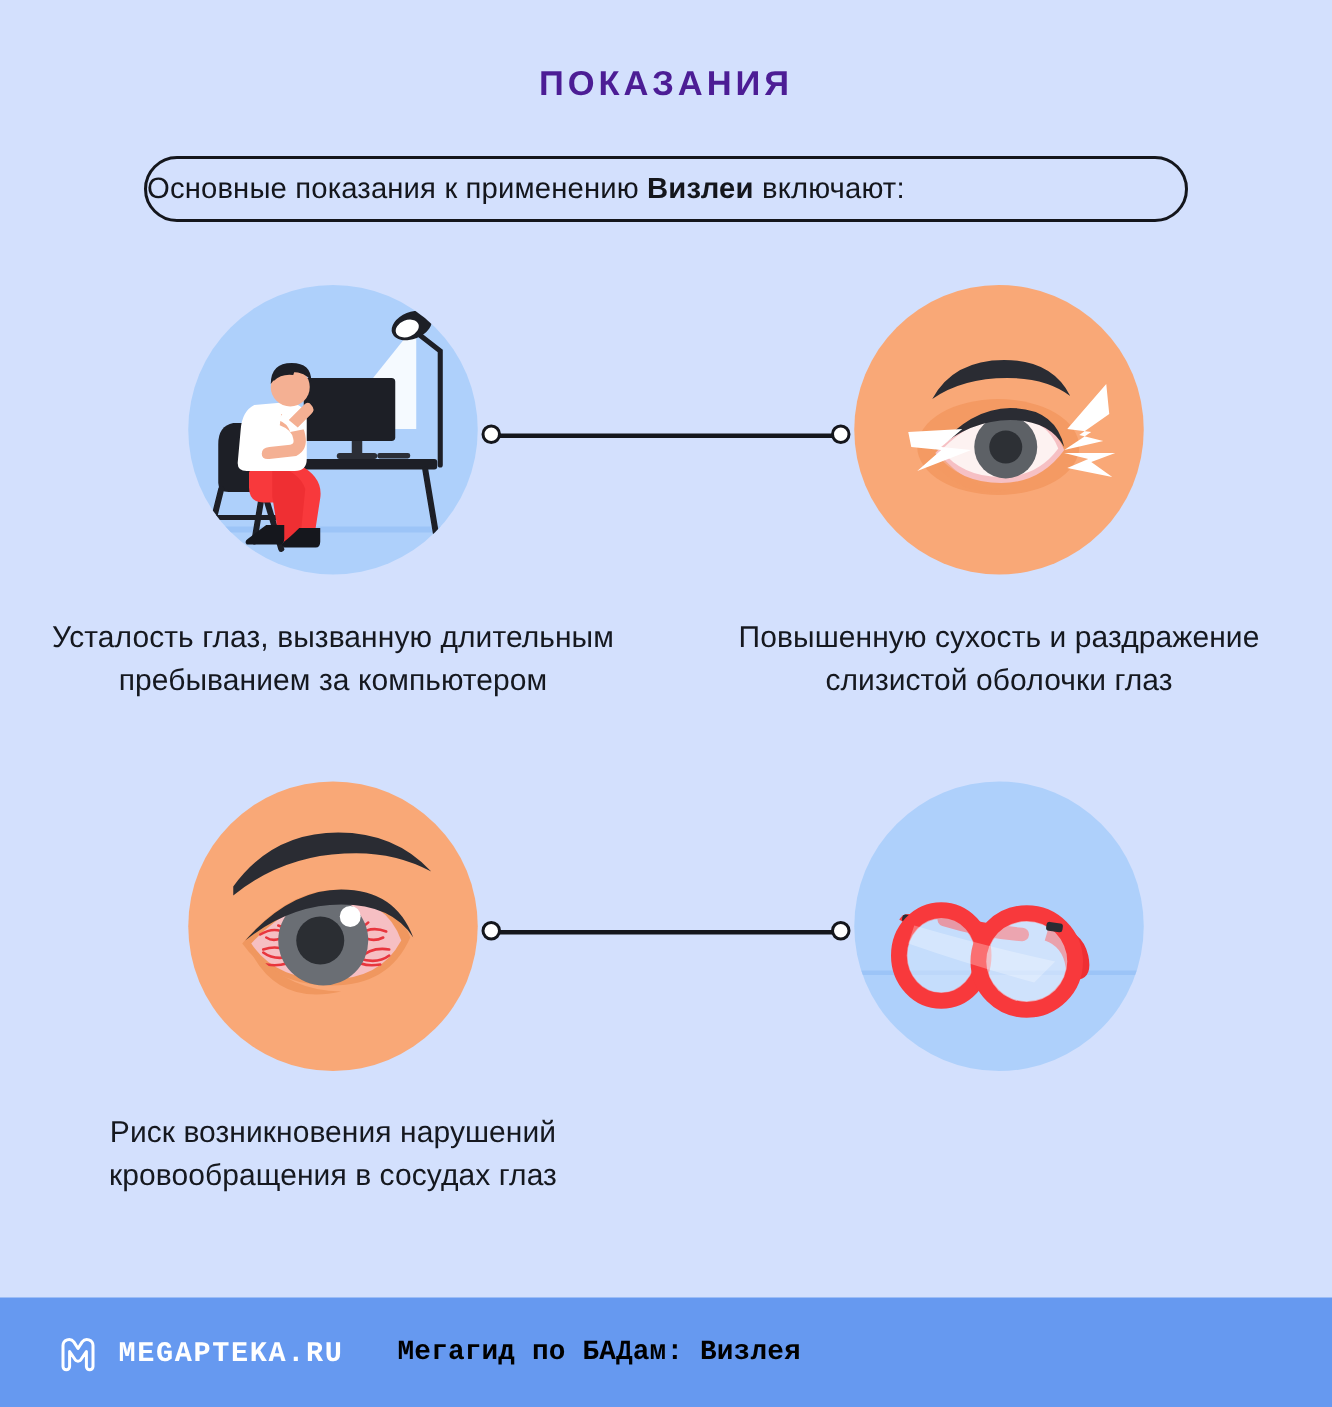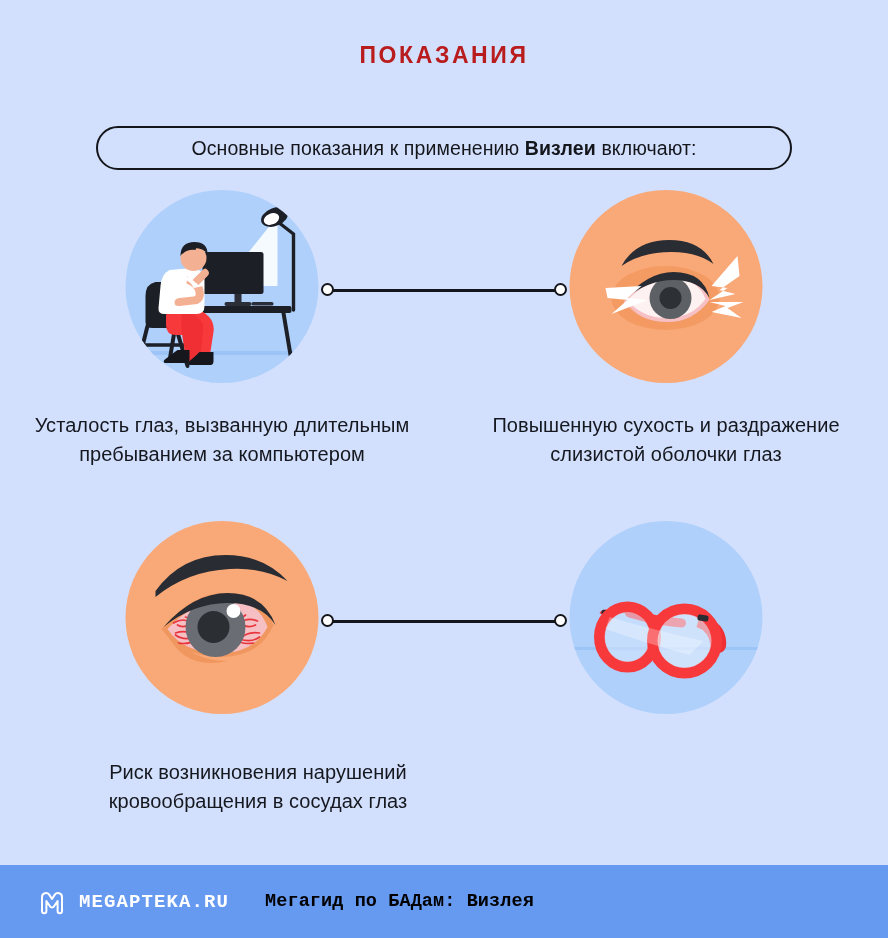--- a/index.html
+++ b/index.html
@@ -25,34 +25,33 @@
   
   .title {
     position: absolute;
     top: 42px;
     left: 0;
     width: 888px;
     text-align: center;
     font-size: 23px;
     font-weight: bold;
     letter-spacing: 2.6px;
-    color: #b91c1c;
+    color: #4c1d95;
   }
   .pill {
     position: absolute;
-    top: 126px;
+    top: 104px;
     left: 96px;
     width: 696px;
     height: 44px;
     box-sizing: border-box;
     border: 2.5px solid #14161c;
     border-radius: 24px;
     display: flex;
     align-items: center;
-    justify-content: center;
     background: transparent;
   }
   .pill-text {
     font-size: 19.5px;
     color: #14161c;
     white-space: nowrap;
     letter-spacing: 0.1px;
   }
   .pill-text b { font-weight: bold; }
 
@@ -87,21 +86,21 @@
   .caption {
     width: 444px;
     text-align: center;
     font-size: 20px;
     line-height: 29px;
     color: #15181f;
     margin-top: 24px;
     letter-spacing: 0.05px;
   }
   .cell.r1 .caption { margin-top: 23px; }
-  .cell.r2 .caption { margin-top: 39px; padding-left: 36px; }
+  .cell.r2 .caption { margin-top: 22px; }
 
   
   .connector {
     position: absolute;
     height: 16px;
   }
   .connector.top    { top: 282px; left: 321px; width: 246px; }
   .connector.bottom { top: 613px; left: 321px; width: 246px; }
   .connector .line {
     position: absolute;

